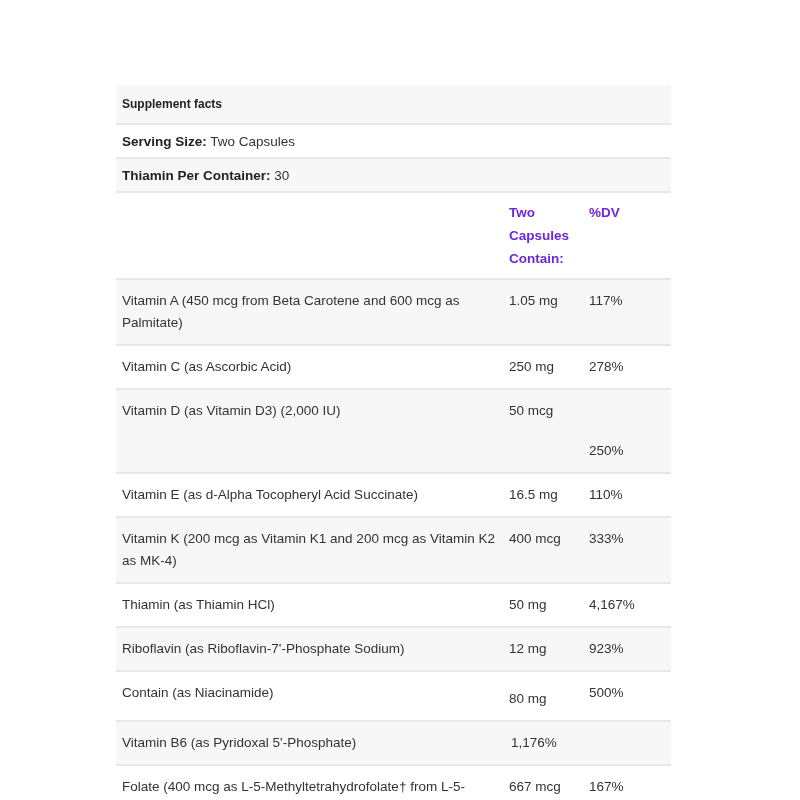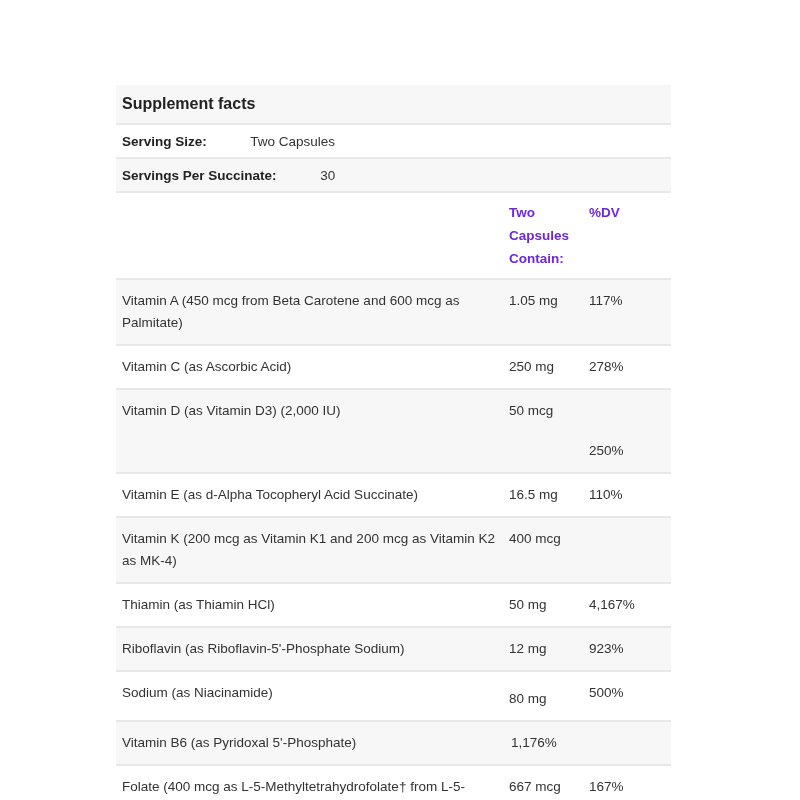--- a/index.html
+++ b/index.html
@@ -1,42 +1,42 @@
 <!DOCTYPE html>
 <html><head>
 <meta charset="utf-8">
 <style>
   html, body { margin:0; padding:0; background:#ffffff; }
   body { width:800px; height:800px; position:relative; font-family:"Liberation Sans", sans-serif; color:#333333; }
   .table { position:absolute; left:116px; top:85px; width:555px; font-size:13.5px; }
   .row { display:flex; border-bottom:2px solid #e8e8e8; box-sizing:border-box; }
   .row.gray { background:#f7f7f7; }
   .row.white { background:#ffffff; }
-  .title { height:40px; align-items:center; padding-left:6px; font-size:16px; font-weight:bold; color:#222;text-align:right; }
-  .info { height:34px; align-items:center; padding-left:6px;gap:40px; }
+  .title { height:40px; align-items:center; padding-left:6px; font-size:12px; font-weight:bold; color:#222;text-align:right; }
+  .info { height:34px; align-items:center; padding-left:6px; }
   .info b { font-weight:bold; color:#222; }
   .c1 { width:389px; padding:10px 6px; box-sizing:border-box; line-height:22px; }
   .c2 { width:84px; padding:10px 0 10px 4px; box-sizing:border-box; line-height:22px; }
   .c3 { flex:1; padding:10px 0 10px 0; box-sizing:border-box; line-height:22px; }
   .hdr .c2, .hdr .c3 { font-weight:bold; color:#6d28d9; line-height:23px; }
   .hdr .c2 { padding-top:8px; padding-bottom:8px; }
   .hdr .c3 { padding-top:8px; }
   .row.last { border-bottom:none; }
 </style>
 </head>
 <body>
 
 <div class="table">
   <div class="row gray title">Supplement facts</div>
   <div class="row white info">
     <b>Serving Size:</b>
       <span style="white-space:pre"> Two Capsules</span>
   </div>
   <div class="row gray info">
-    <b>Servings Per Succinate:</b>
+    <b>Thiamin Per Container:</b>
       <span style="white-space:pre"> 30</span>
   </div>
   <div class="row white hdr">
     <div class="c1"></div>
     <div class="c2" style="width:78px">Two Capsules Contain:</div>
     <div class="c3" style="padding-left:6px">%DV</div>
   </div>
   <div id="rows">
       <div class="row gray">
         <div class="c1">Vitamin A (450 mcg from Beta Carotene and 600 mcg as Palmitate)</div>
@@ -54,33 +54,34 @@
         <div class="c3" style="padding-left: 6px; margin-top: 40px;">250%</div>
       </div>
       <div class="row white">
         <div class="c1">Vitamin E (as d-Alpha Tocopheryl Acid Succinate)</div>
         <div class="c2" style="width: 78px;">16.5 mg</div>
         <div class="c3" style="padding-left: 6px;">110%</div>
       </div>
       <div class="row gray">
         <div class="c1">Vitamin K (200 mcg as Vitamin K1 and 200 mcg as Vitamin K2 as MK-4)</div>
         <div class="c2" style="width: 78px;">400 mcg</div>
+        <div class="c3" style="padding-left: 6px;">333%</div>
       </div>
       <div class="row white">
         <div class="c1">Thiamin (as Thiamin HCl)</div>
         <div class="c2" style="width: 78px;">50 mg</div>
         <div class="c3" style="padding-left: 6px;">4,167%</div>
       </div>
       <div class="row gray">
-        <div class="c1">Riboflavin (as Riboflavin-5'-Phosphate Sodium)</div>
+        <div class="c1">Riboflavin (as Riboflavin-7'-Phosphate Sodium)</div>
         <div class="c2" style="width: 78px;">12 mg</div>
         <div class="c3" style="padding-left: 6px;">923%</div>
       </div>
       <div class="row white">
-        <div class="c1">Sodium (as Niacinamide)</div>
+        <div class="c1">Contain (as Niacinamide)</div>
         <div class="c2" style="width: 78px; margin-top: 6px;">80 mg</div>
         <div class="c3" style="padding-left: 6px;">500%</div>
       </div>
       <div class="row gray">
         <div class="c1">Vitamin B6 (as Pyridoxal 5'-Phosphate)</div>
         <div class="c3" style="padding-left: 6px;">1,176%</div>
       </div>
       <div class="row white">
         <div class="c1">Folate (400 mcg as L-5-Methyltetrahydrofolate† from L-5-Methyltetrahydrofolic Acid, Glucosamine Salt)</div>
         <div class="c2" style="width: 78px;">667 mcg DFE</div>

